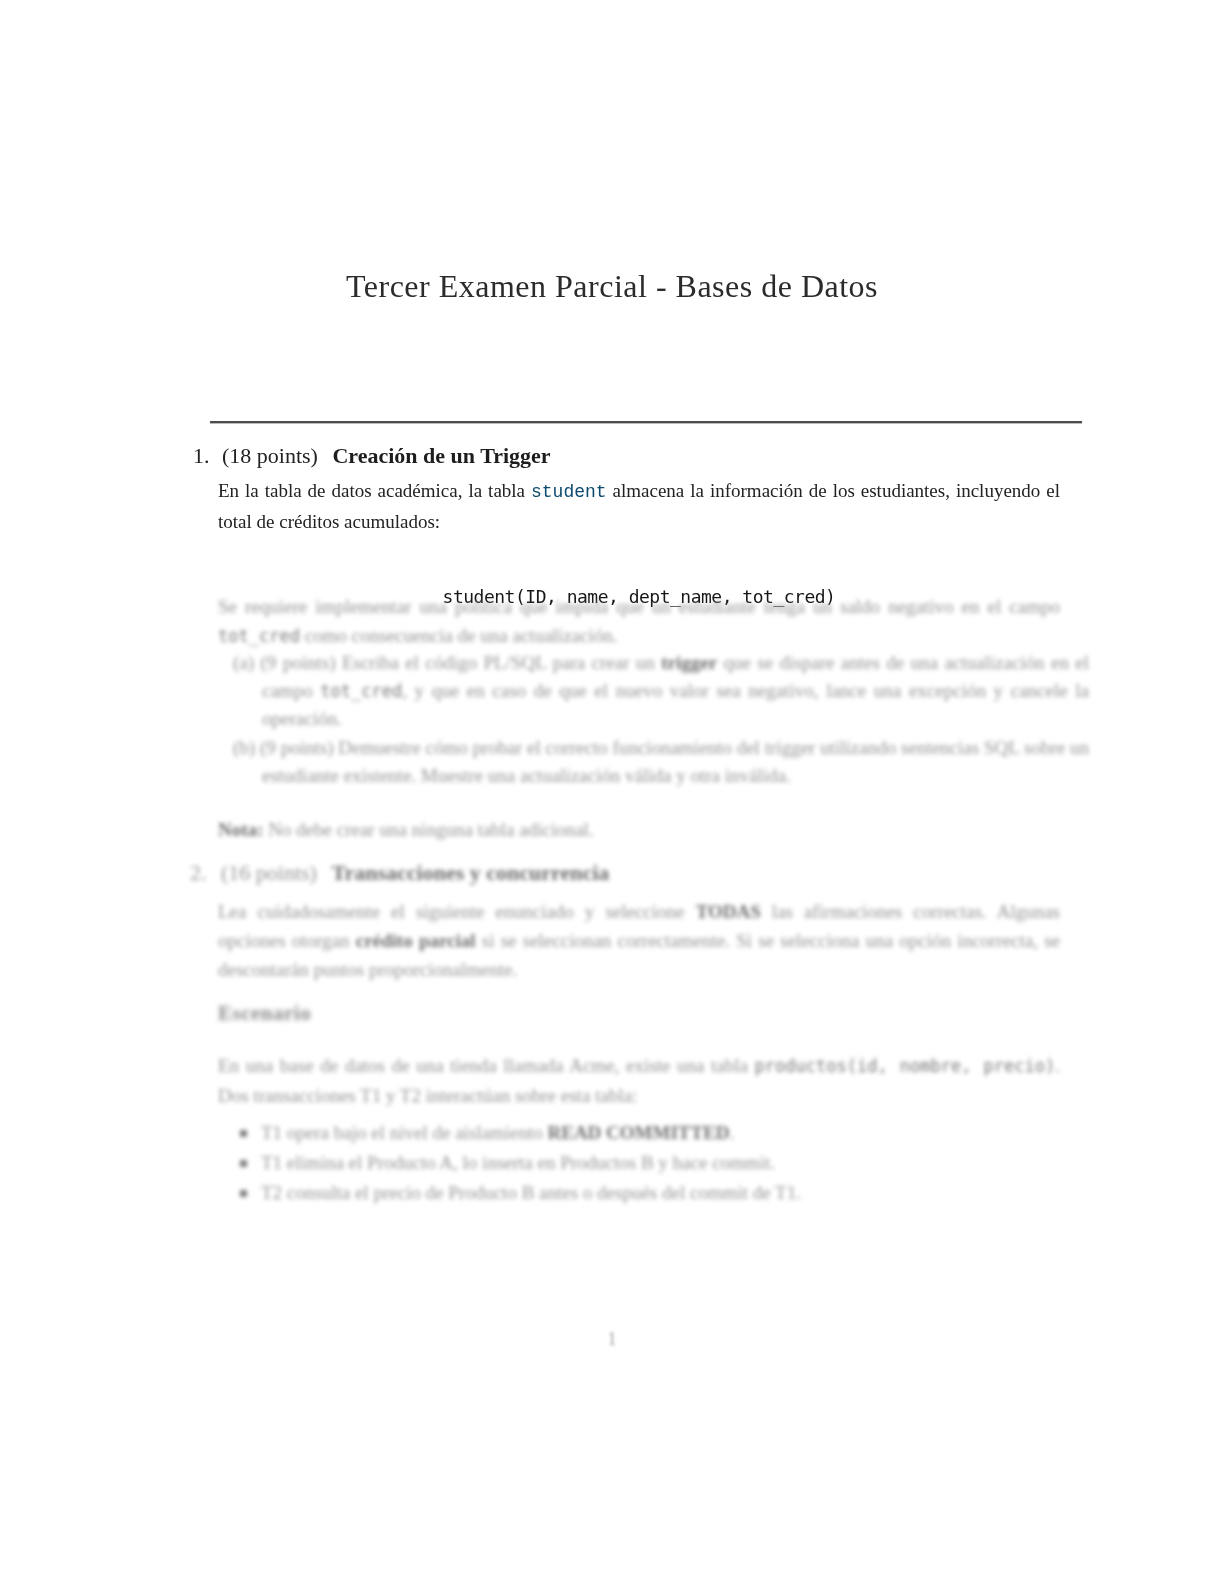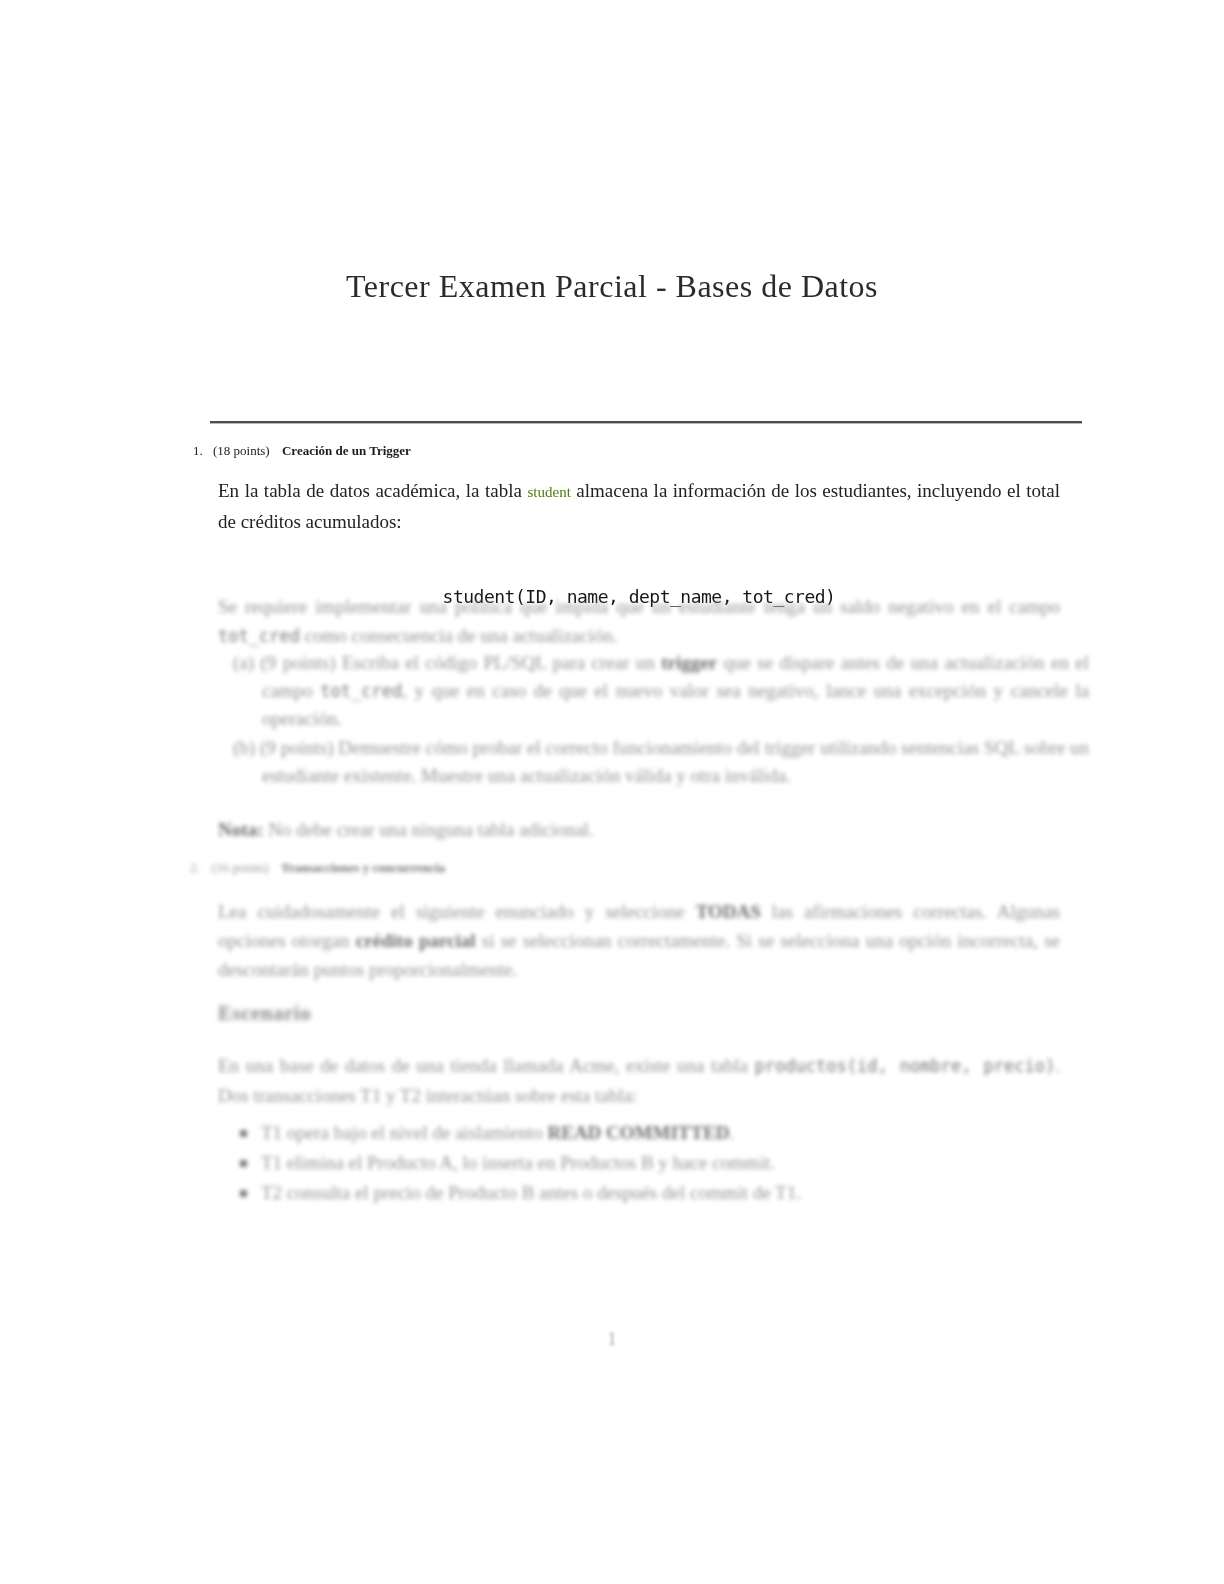--- a/index.html
+++ b/index.html
@@ -34,28 +34,28 @@
     left: 210px;
     width: 872px;
     height: 2px;
     background: #4d4d4d;
     border-bottom: 1px solid #b9b9b9;
   }
 
   .body-text { font-size: 19px; line-height: 30px; }
   .justify { text-align: justify; }
 
-  .q-head { font-size: 13px; }
+  .q-head { font-size: 22px; }
   .q-num  { display: inline-block; }
   .q-title-bold { font-weight: bold; margin-left: 9px; color: #1d1d1d; }
 
   .mono {
-    font-family: Liberation Serif, serif;
-    font-size: 15px;
-    color: #4d7c0f;
+    font-family: Liberation Mono, monospace;
+    font-size: 18px;
+    color: #0c4a6e;
   }
   .schema-line {
     top: 543px;
     left: 218px;
     width: 842px;
     text-align: center;
     font-size: 18px;
     font-family: "DejaVu Sans Mono", monospace;
     color: #161616;
     letter-spacing: -0.5px;

